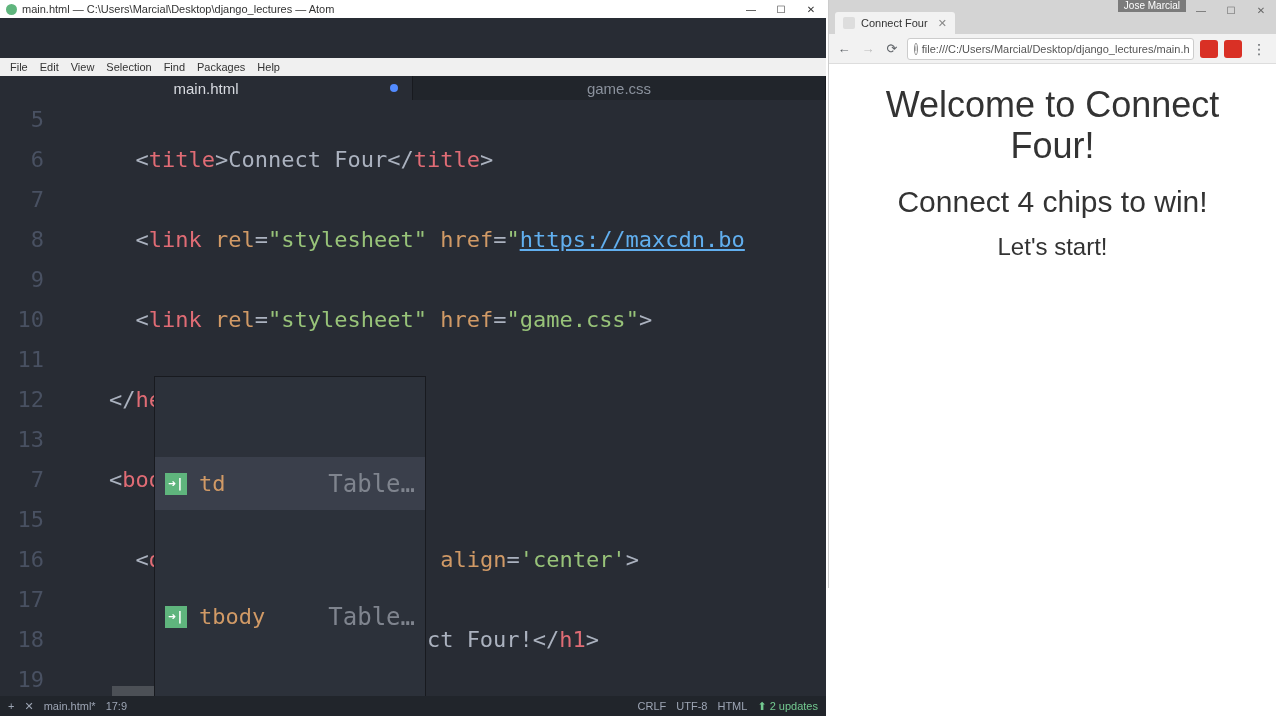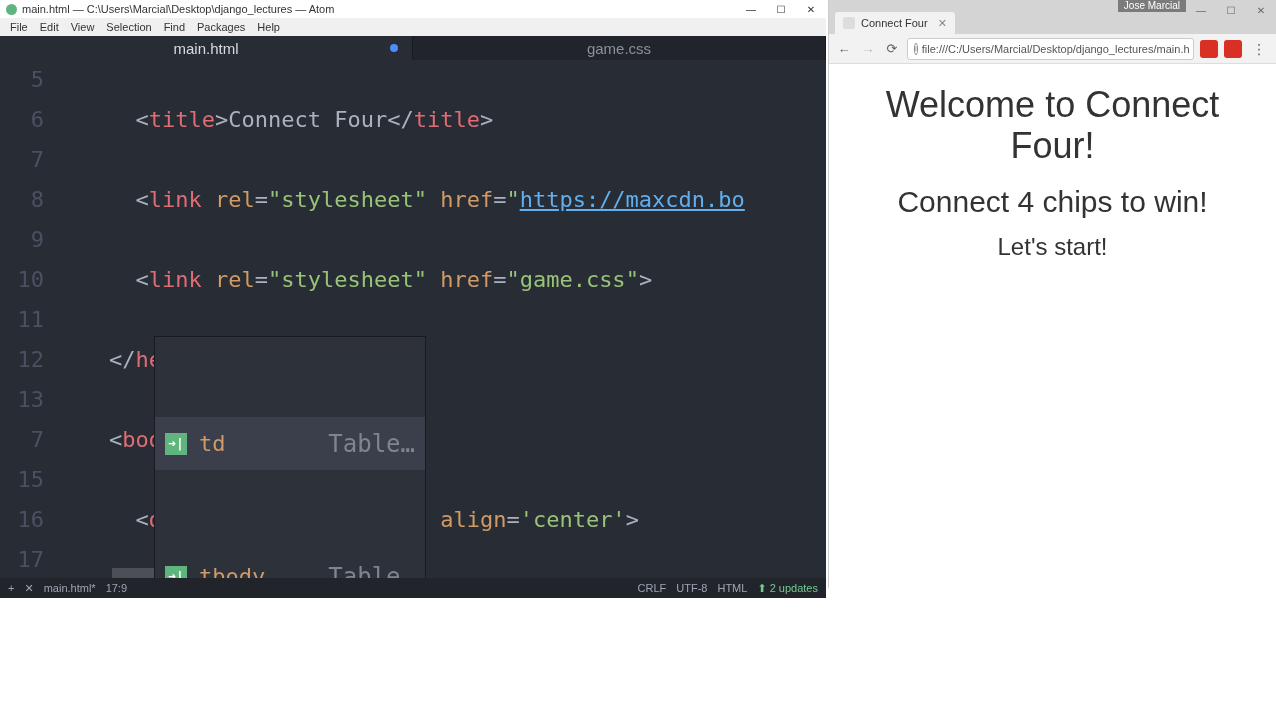--- a/index.html
+++ b/index.html
@@ -1,25 +1,25 @@
 <!DOCTYPE html>
 <html><head>
 <meta charset="utf-8">
 <style>
 * { margin: 0; padding: 0; box-sizing: border-box; }
 body { font-family: "Segoe UI", Arial, sans-serif; font-size: 12px; overflow: hidden; width: 1276px; height: 716px; background: #fff; }
 
 
-.atom-window { position: absolute; left: 0; top: 0; width: 826px; height: 598px; background: #282c34; display: flex; flex-direction: column; }
+.atom-window { position: absolute; left: 0; top: 0; width: 826px; height: 716px; background: #282c34; display: flex; flex-direction: column; }
 .atom-titlebar { height: 18px; background: #fff; display: flex; align-items: center; padding-left: 6px; font-size: 11px; color: #333; }
 .atom-titlebar .logo { width: 11px; height: 11px; background: #5fb57d; border-radius: 50%; margin-right: 5px; }
 .atom-titlebar .winbtns { margin-left: auto; display: flex; }
 .atom-titlebar .winbtn { width: 30px; height: 18px; display: flex; align-items: center; justify-content: center; font-size: 10px; color: #333; }
 
-.atom-menubar { height: 18px; background: #f0f0f0; display: flex; align-items: center; padding-left: 4px; font-size: 11px; color: #333; gap: 0; }
+.atom-menubar { height: 18px; background: #f0f0f0; display: flex; align-items: center; padding-left: 4px; font-size: 11px; color: #333; gap: 0; margin-top: 40px; }
 .atom-menubar span { padding: 0 6px; }
 
 .atom-tabs { height: 24px; background: #21252b; display: flex; align-items: stretch; }
 .atom-tab { flex: 1; display: flex; align-items: center; justify-content: center; font-size: 15px; color: #8a919c; border-right: 1px solid #181a1f; position: relative; text-align: right; }
 .atom-tab.active { background: #282c34; color: #d7dae0; }
 .atom-tab .dot { position: absolute; right: 14px; width: 8px; height: 8px; background: #528bff; border-radius: 50%; }
 
 .atom-editor { flex: 1; display: flex; background: #282c34; font-family: Menlo, Consolas, monospace; font-size: 22px; line-height: 40px; position: relative; overflow: hidden; }
 .gutter { width: 56px; text-align: right; color: #495162; padding-right: 12px; user-select: none; }
 .gutter .ln { height: 40px; }

